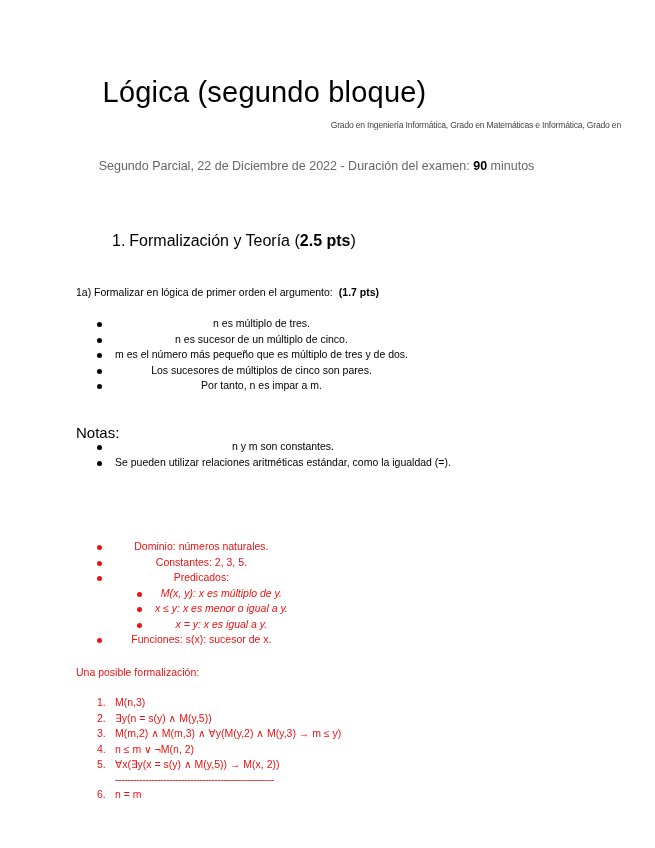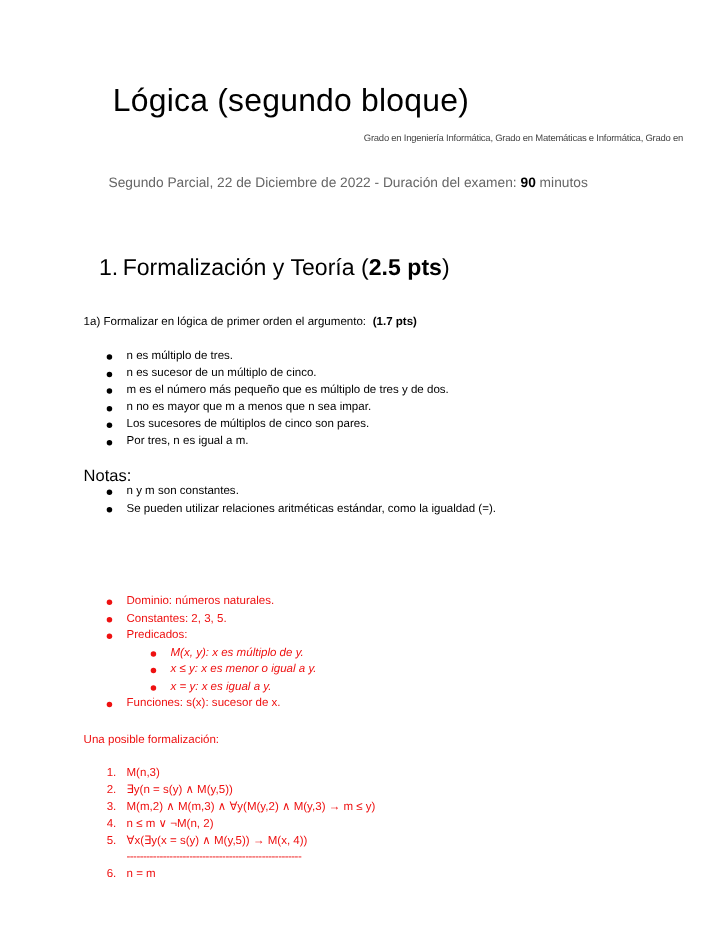--- a/index.html
+++ b/index.html
@@ -17,31 +17,31 @@
     letter-spacing: -0.2px;
     margin-left: 12px;
   }
   .exam-info {
     position: absolute; left: 0; width: 633px; top: 159px;
     text-align: center; font-size: 12.5px; color: #666;
   }
   .exam-info b { color: #000; font-weight: bold; }
 
   .section-heading {
-    position: absolute; left: 90px; top: 232px; font-size: 21px; color: #000;
+    position: absolute; left: 112px; top: 232px; font-size: 16px; color: #000;
   }
   .section-heading .num { margin-right: 4px; }
   .section-heading b { font-weight: bold; }
 
   .q-statement {
     position: absolute; left: 76px; top: 286px; font-size: 10.5px; color: #000;
   }
   .q-statement b { font-weight: bold; margin-left: 6px; }
 
-  ul.blist { list-style: none; position: absolute; }
+  ul.blist { list-style: none; position: absolute; text-align: center; }
   ul.blist li { position: relative; font-size: 10.5px; line-height: 15.5px; padding-left: 18px; white-space: nowrap; }
   ul.blist li .dot {
     position: absolute; left: 0; top: 6px; width: 5px; height: 5px; border-radius: 50%; background: currentColor;
   }
 
   .premises { left: 97px; top: 316px; color: #000; }
 
   .notes-label { position: absolute; left: 76px; top: 424px; font-size: 15px; color: #000; }
   .notes { left: 97px; top: 439px; color: #000; }
 
@@ -67,23 +67,22 @@
 <div class="exam-info"><span>Segundo Parcial, 22 de Diciembre de 2022 - Duración del examen: </span><b>90</b><span> minutos</span></div>
 
 <div class="section-heading"><span class="num">1.</span><span>Formalización y Teoría (</span><b>2.5 pts</b><span>)</span></div>
 
 <div class="q-statement"><span>1a) Formalizar en lógica de primer orden el argumento:</span><b>(1.7 pts)</b></div>
 
 <ul class="blist premises">
   <li><span class="dot"></span><span>n es múltiplo de tres.</span></li>
   <li><span class="dot"></span><span>n es sucesor de un múltiplo de cinco.</span></li>
   <li><span class="dot"></span><span>m es el número más pequeño que es múltiplo de tres y de dos.</span></li>
-  <li><span class="dot"></span><span>n no es mayor que m a menos que n sea impar.</span></li>
   <li><span class="dot"></span><span>Los sucesores de múltiplos de cinco son pares.</span></li>
-  <li><span class="dot"></span><span>Por tres, n es igual a m.</span></li>
+  <li><span class="dot"></span><span>Por tanto, n es impar a m.</span></li>
 </ul>
 
 <div class="notes-label">Notas:</div>
 <ul class="blist notes">
   <li><span class="dot"></span><span>n y m son constantes.</span></li>
   <li><span class="dot"></span><span>Se pueden utilizar relaciones aritméticas estándar, como la igualdad (=).</span></li>
 </ul>
 
 <ul class="blist solution red">
   <li><span class="dot"></span><span>Dominio: números naturales.</span></li>
@@ -113,20 +112,20 @@
   <li>
       <span class="n">3.</span>
       <span>M(m,2) ∧ M(m,3) ∧ ∀y(M(y,2) ∧ M(y,3) → m ≤ y)</span>
     </li>
   <li>
       <span class="n">4.</span>
       <span>n ≤ m ∨ ¬M(n, 2)</span>
     </li>
   <li>
       <span class="n">5.</span>
-      <span>∀x(∃y(x = s(y) ∧ M(y,5)) → M(x, 4))</span>
+      <span>∀x(∃y(x = s(y) ∧ M(y,5)) → M(x, 2))</span>
     </li>
   <li class="sep">-----------------------------------------------------</li>
   <li>
       <span class="n">6.</span>
       <span>n = m</span>
     </li>
 </ol>
 
 </body></html>

